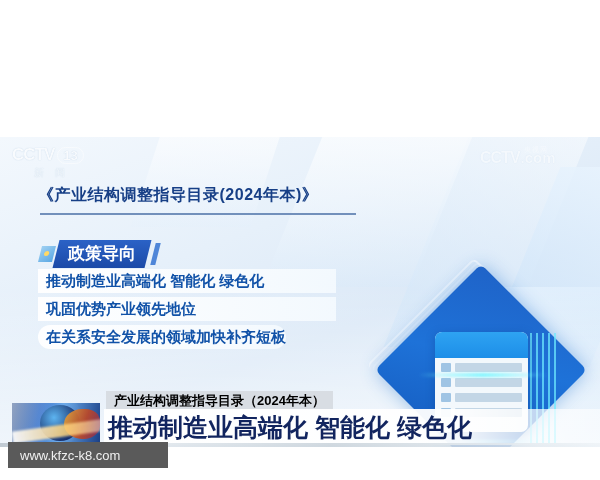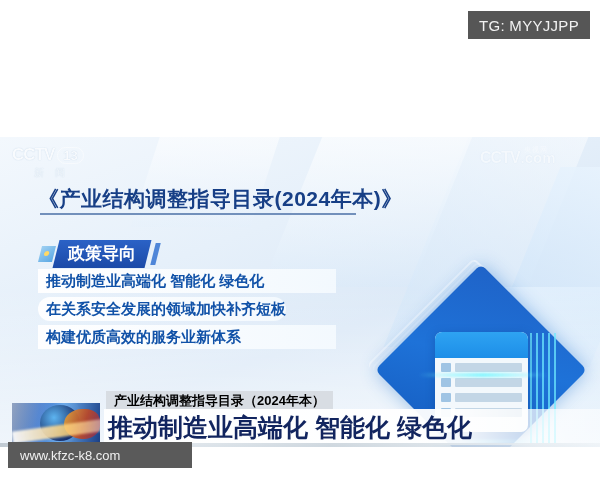--- a/index.html
+++ b/index.html
@@ -37,21 +37,21 @@
     align-items: center;
     justify-content: center;
     white-space: nowrap;
   }
 
   
   #watermark {
     position: absolute;
     top: 442px;
     left: 8px;
-    width: 184px;
+    width: 160px;
     height: 26px;
     background: #5a5a5a;
     color: #f0f0f0;
     font-size: 13px;
     display: flex;
     align-items: center;
     padding-left: 12px;
     box-sizing: border-box;
     white-space: nowrap;
   }
@@ -261,21 +261,21 @@
       rgba(110,235,255,.85) 0px, rgba(110,235,255,.85) 2px,
       rgba(255,255,255,0) 2px, rgba(255,255,255,0) 6px);
     opacity: .85;
   }
 
   
   #main-title {
     position: absolute;
     left: 38px;
     top: 48px;
-    font-size: 21px;
+    font-size: 16px;
     font-weight: bold;
     color: #173f86;
     letter-spacing: 0.5px;
     white-space: nowrap;
     font-family: "Liberation Sans", "DejaVu Sans", sans-serif;
     text-align: right;
   }
   #title-rule {
     position: absolute;
     left: 40px;
@@ -514,34 +514,33 @@
     <div id="policy-badge-wrap">
       <div id="badge-dot"></div>
       <div id="policy-badge">
         <span>政策导向</span>
       </div>
       <div id="badge-slash"></div>
     </div>
 
     <div id="policy-list">
       <div class="policy-item">推动制造业高端化  智能化  绿色化</div>
+      <div class="policy-item">巩固优势产业领先地位</div>
       <div class="policy-item wide">在关系安全发展的领域加快补齐短板</div>
-      <div class="policy-item">构建优质高效的服务业新体系</div>
     </div>
 
     <div id="lower-third">
       <div id="lt-globe">
         <div class="swirl1"></div>
         <div class="swirl2"></div>
         <div class="swirl3"></div>
         <div class="swirl4"></div>
       </div>
       <div id="lt-sub">产业结构调整指导目录（2024年本）</div>
       <div id="lt-main">推动制造业高端化 智能化 绿色化</div>
       <div id="lt-bottom-strip"></div>
     </div>
 
   </div>
 
-  <div id="tg-badge">TG: MYYJJPP</div>
   <div id="watermark">www.kfzc-k8.com</div>
 
 </div>
 
 </body></html>

